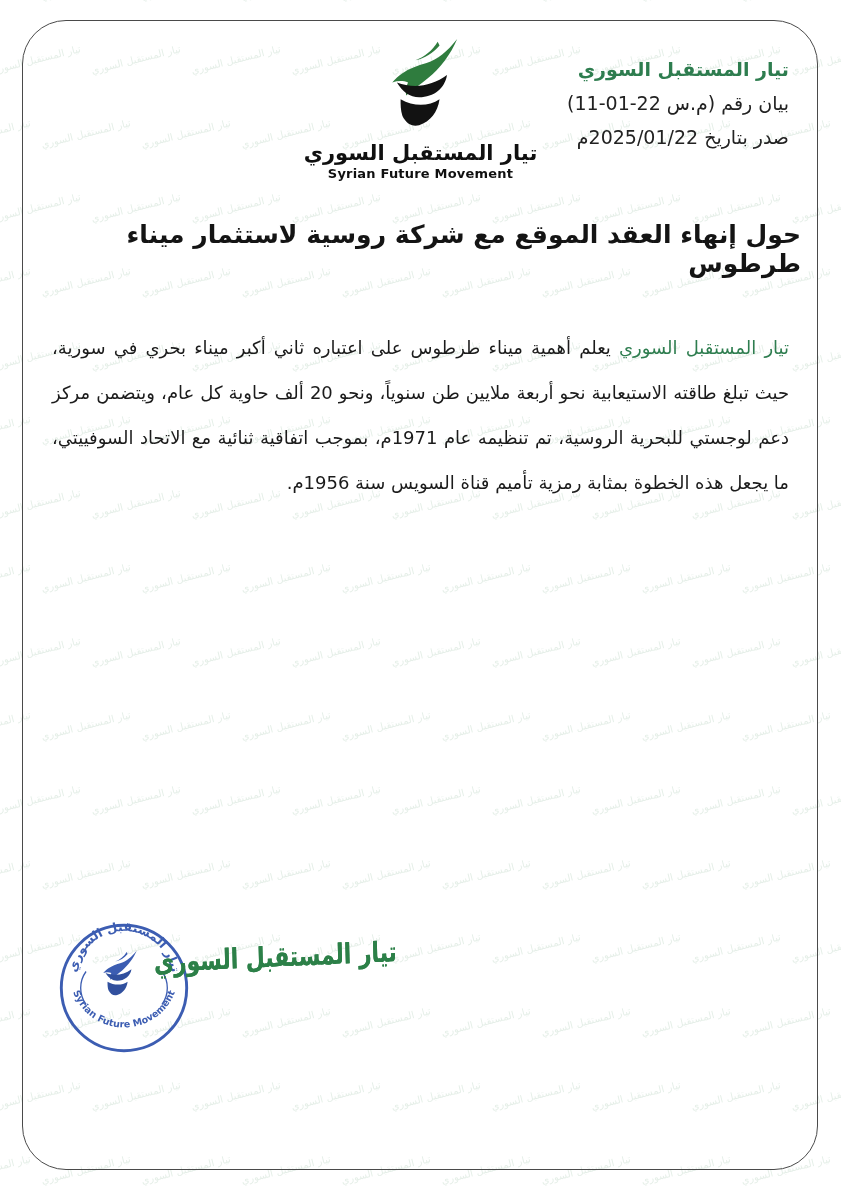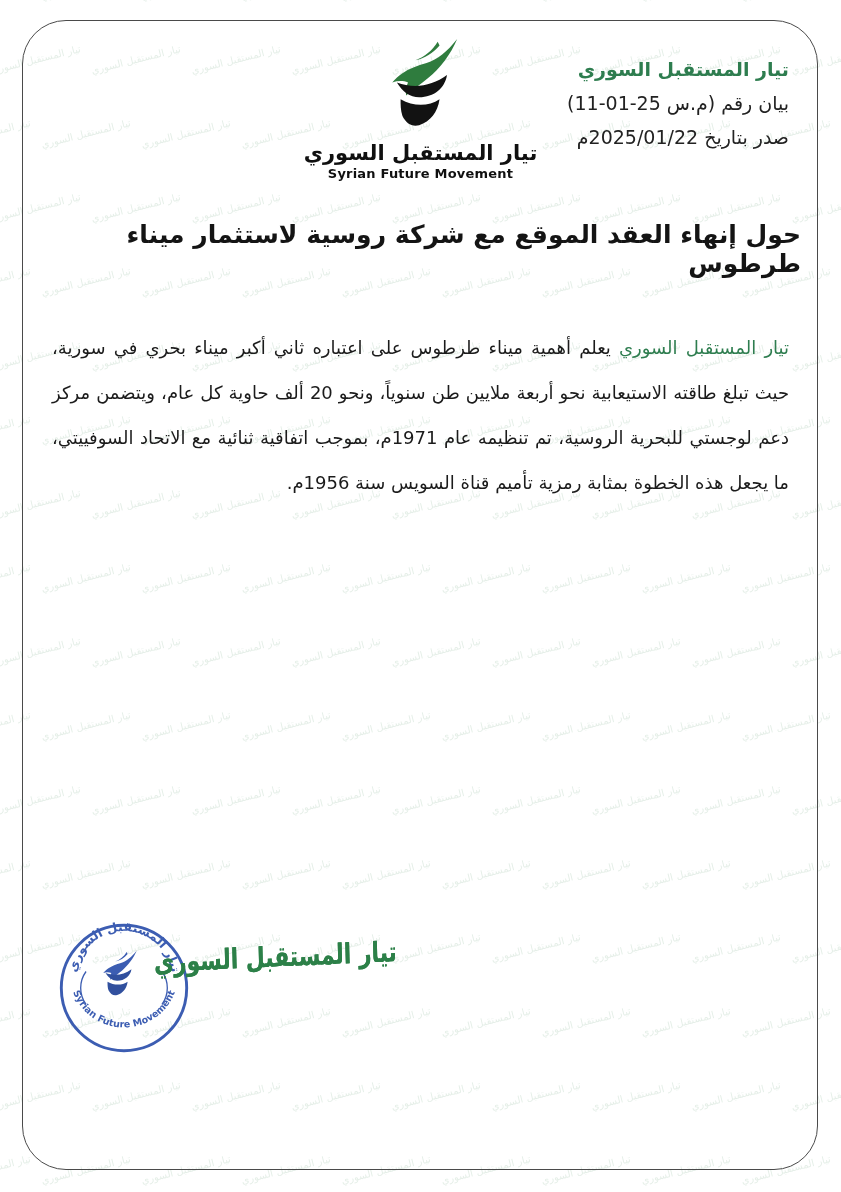--- a/index.html
+++ b/index.html
@@ -223,21 +223,21 @@
     <span style="left: 540px; top: 1164px;">تيار المستقبل السوري</span>
     <span style="left: 640px; top: 1164px;">تيار المستقبل السوري</span>
     <span style="left: 740px; top: 1164px;">تيار المستقبل السوري</span>
     <span style="left: 840px; top: 1164px;">تيار المستقبل السوري</span>
   </div>
 
 <div class="frame"></div>
 
 <div class="header-text">
   <div class="header-org">تيار المستقبل السوري</div>
-  <div>بيان رقم (م.س 25-01-11)</div>
+  <div>بيان رقم (م.س 22-01-11)</div>
   <div>صدر بتاريخ 2025/01/22م</div>
 </div>
 
 <div class="logo">
   <svg width="112" height="102" viewBox="0 0 120 110" aria-hidden="true">
     <path d="M99,1 C88,15 78,23 66,27 C56,30 47,33 40,38 C36,41 32,44 29,48 C35,46 41,46 46,48 C44,52 43,57 44,62 C52,55 60,50 68,43 C80,33 92,18 99,1 Z" fill="var(--logo-green)"></path>
     <path d="M78,4 C72,14 64,20 54,24 C64,22 73,16 80,8 Z" fill="var(--logo-green)"></path>
     <path d="M34,48 C52,55 72,52 88,40 C86,54 74,64 58,64 C48,64 40,58 34,48 Z" fill="#121212"></path>
     <path d="M38,66 C52,74 68,74 80,66 C78,80 70,90 58,94 C50,96 44,92 40,84 C38,78 38,72 38,66 Z" fill="#121212"></path>
   </svg>

